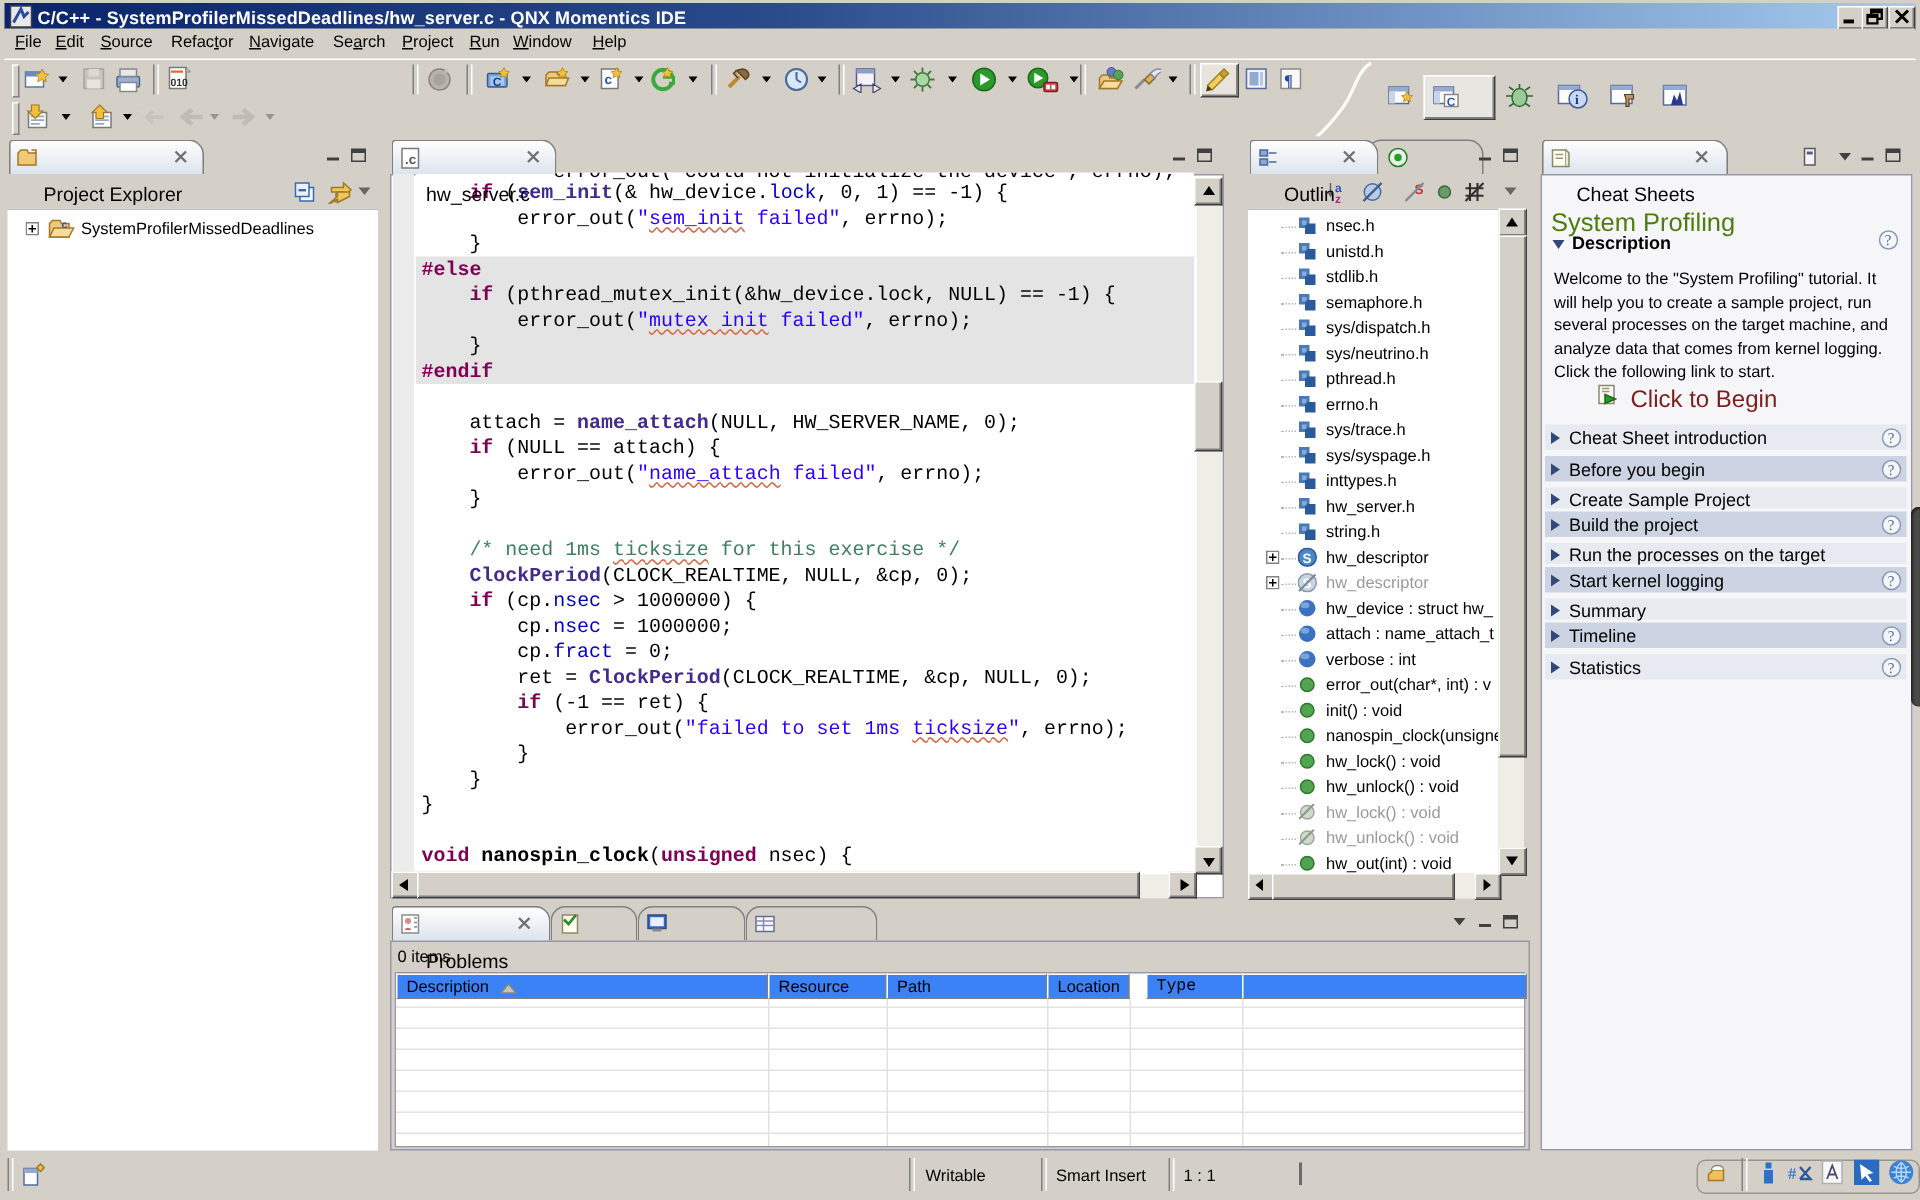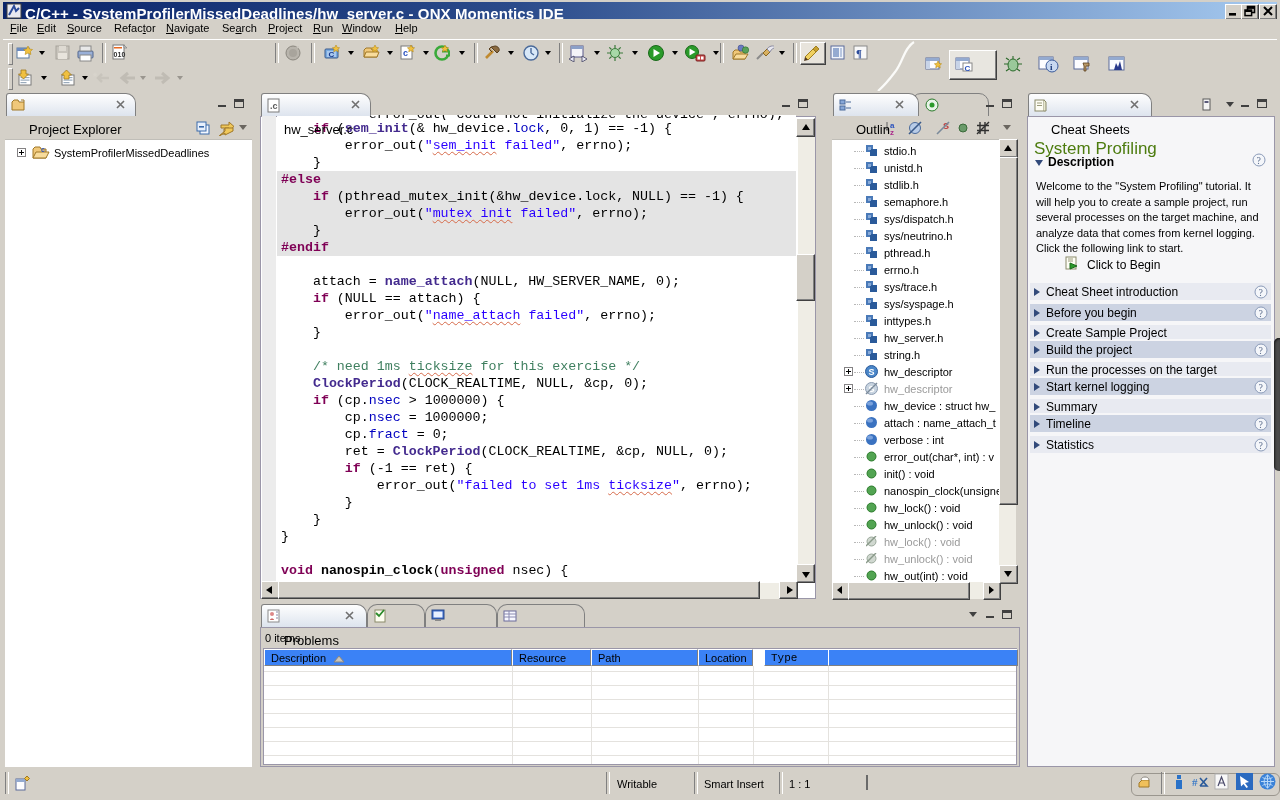--- a/index.html
+++ b/index.html
@@ -1,19 +1,19 @@
 <!DOCTYPE html>
 <html><head><meta charset="utf-8">
 <style>
 html,body{margin:0;padding:0;}
 body{width:1280px;height:800px;overflow:hidden;font-family:"Liberation Sans",sans-serif;font-size:11px;color:#000;background:#d4d0c8;}
 #win{position:absolute;left:0;top:0;width:1280px;height:800px;background:#d4d0c8;}
 .abs{position:absolute;}
 
-#titlebar{position:absolute;left:3px;top:2px;right:3px;height:18px;background:linear-gradient(90deg,#0a246a 0%,#2a4a8a 40%,#a6caf0 100%);color:#fff;font-weight:bold;font-size:15px;}
+#titlebar{position:absolute;left:3px;top:2px;right:3px;height:18px;background:linear-gradient(90deg,#0a246a 0%,#2a4a8a 40%,#a6caf0 100%);color:#fff;font-weight:bold;font-size:12px;}
 #titletext{position:absolute;left:22px;top:3px;white-space:nowrap;letter-spacing:0.1px;}
 .winbtn{position:absolute;top:2px;width:16px;height:14px;background:#d4d0c8;border-top:1px solid #fff;border-left:1px solid #fff;border-right:1px solid #404040;border-bottom:1px solid #404040;box-shadow:inset -1px -1px 0 #808080;color:#000;font-weight:bold;font-size:9px;text-align:center;line-height:13px;}
 
 #menubar{position:absolute;left:3px;top:19px;right:3px;height:19px;background:#d4d0c8;font-size:11px;}
 #menubar span{position:absolute;top:3px;}
 #menubar u{text-decoration:underline;}
 
 #toolbar{position:absolute;left:3px;top:39px;right:3px;height:52px;background:#d4d0c8;border-top:1px solid #fff;}
 .grip{position:absolute;width:3px;height:20px;border-left:1px solid #fff;border-top:1px solid #fff;border-right:1px solid #808080;border-bottom:1px solid #808080;}
 .tsep{position:absolute;width:2px;height:20px;border-left:1px solid #808080;border-right:1px solid #fff;}
@@ -536,21 +536,21 @@
           </svg>
         </div>
     <div class="arr" style="left:172px;top:32px;border-left:4px solid transparent;border-right:4px solid transparent;border-top:5px solid #6a6660;"></div>
     <div class="tree" id="outlinetree" style="left:1px;width:167px;top:46px;height:443px;border-top:1px solid #c0beb8;">
       <div class="abs" style="left:22px;top:11px;width:10px;border-top:1px dotted #b8b8b8"></div>
           <svg class="abs" style="left:33px;top:4px" width="13" height="13">
             <rect x="1" y="1" width="7" height="7" fill="#4a7ab8"></rect>
             <rect x="5" y="5" width="7" height="7" fill="#2a5a9a"></rect>
             <rect x="3" y="3" width="3" height="3" fill="#88aad8"></rect>
           </svg>
-          <div class="abs" style="left:52px;top:5px;color:#000;white-space:nowrap;">stdio.h</div>
+          <div class="abs" style="left:52px;top:5px;color:#000;white-space:nowrap;">nsec.h</div>
       <div class="abs" style="left:22px;top:28px;width:10px;border-top:1px dotted #b8b8b8"></div>
           <svg class="abs" style="left:33px;top:21px" width="13" height="13">
             <rect x="1" y="1" width="7" height="7" fill="#4a7ab8"></rect>
             <rect x="5" y="5" width="7" height="7" fill="#2a5a9a"></rect>
             <rect x="3" y="3" width="3" height="3" fill="#88aad8"></rect>
           </svg>
           <div class="abs" style="left:52px;top:22px;color:#000;white-space:nowrap;">unistd.h</div>
       <div class="abs" style="left:22px;top:45px;width:10px;border-top:1px dotted #b8b8b8"></div>
           <svg class="abs" style="left:33px;top:38px" width="13" height="13">
             <rect x="1" y="1" width="7" height="7" fill="#4a7ab8"></rect>
@@ -762,21 +762,21 @@
       <svg class="abs" style="left:224px;top:36px;" width="14" height="14">
             <circle cx="7" cy="7" r="6" fill="#f4f6fa" stroke="#8a9ab8"></circle>
             <text x="4.5" y="10.5" font-size="10" fill="#5a6a8a" font-family="Liberation Serif">?</text>
           </svg>
       <div class="abs" style="left:8px;top:62px;width:232px;line-height:15.6px;font-size:11px;">Welcome to the "System Profiling" tutorial. It will help you to create a sample project, run several processes on the target machine, and analyze data that comes from kernel logging. Click the following link to start.</div>
       <svg class="abs" style="left:36px;top:138px;" width="16" height="16">
             <rect x="2" y="2" width="10" height="12" fill="#fdfdf4" stroke="#8a8a6a"></rect>
             <path d="M4 4 L9 4 M4 6 L9 6" stroke="#9a9a7a"></path>
             <path d="M6 8 L13 11 L6 14z" fill="#2a9a2a" stroke="#1a6a1a"></path>
           </svg>
-      <div class="abs" style="left:59px;top:141px;color:#000000;font-size:12px;">Click to Begin</div>
+      <div class="abs" style="left:59px;top:141px;color:#7f1d1d;font-size:16px;">Click to Begin</div>
 
       <div class="abs csrow" style="top:166px;height:17px;background:#e8eaf1;"></div>
       <div class="abs csrow" style="top:187px;height:17px;background:#ccd3e2;"></div>
       <div class="abs csrow" style="top:208px;height:14px;background:#e8eaf1;"></div>
       <div class="abs csrow" style="top:224px;height:17px;background:#ccd3e2;"></div>
       <div class="abs csrow" style="top:245px;height:14px;background:#e8eaf1;"></div>
       <div class="abs csrow" style="top:261px;height:17px;background:#ccd3e2;"></div>
       <div class="abs csrow" style="top:282px;height:14px;background:#e8eaf1;"></div>
       <div class="abs csrow" style="top:298px;height:17px;background:#ccd3e2;"></div>
       <div class="abs csrow" style="top:319px;height:17px;background:#e8eaf1;"></div>

